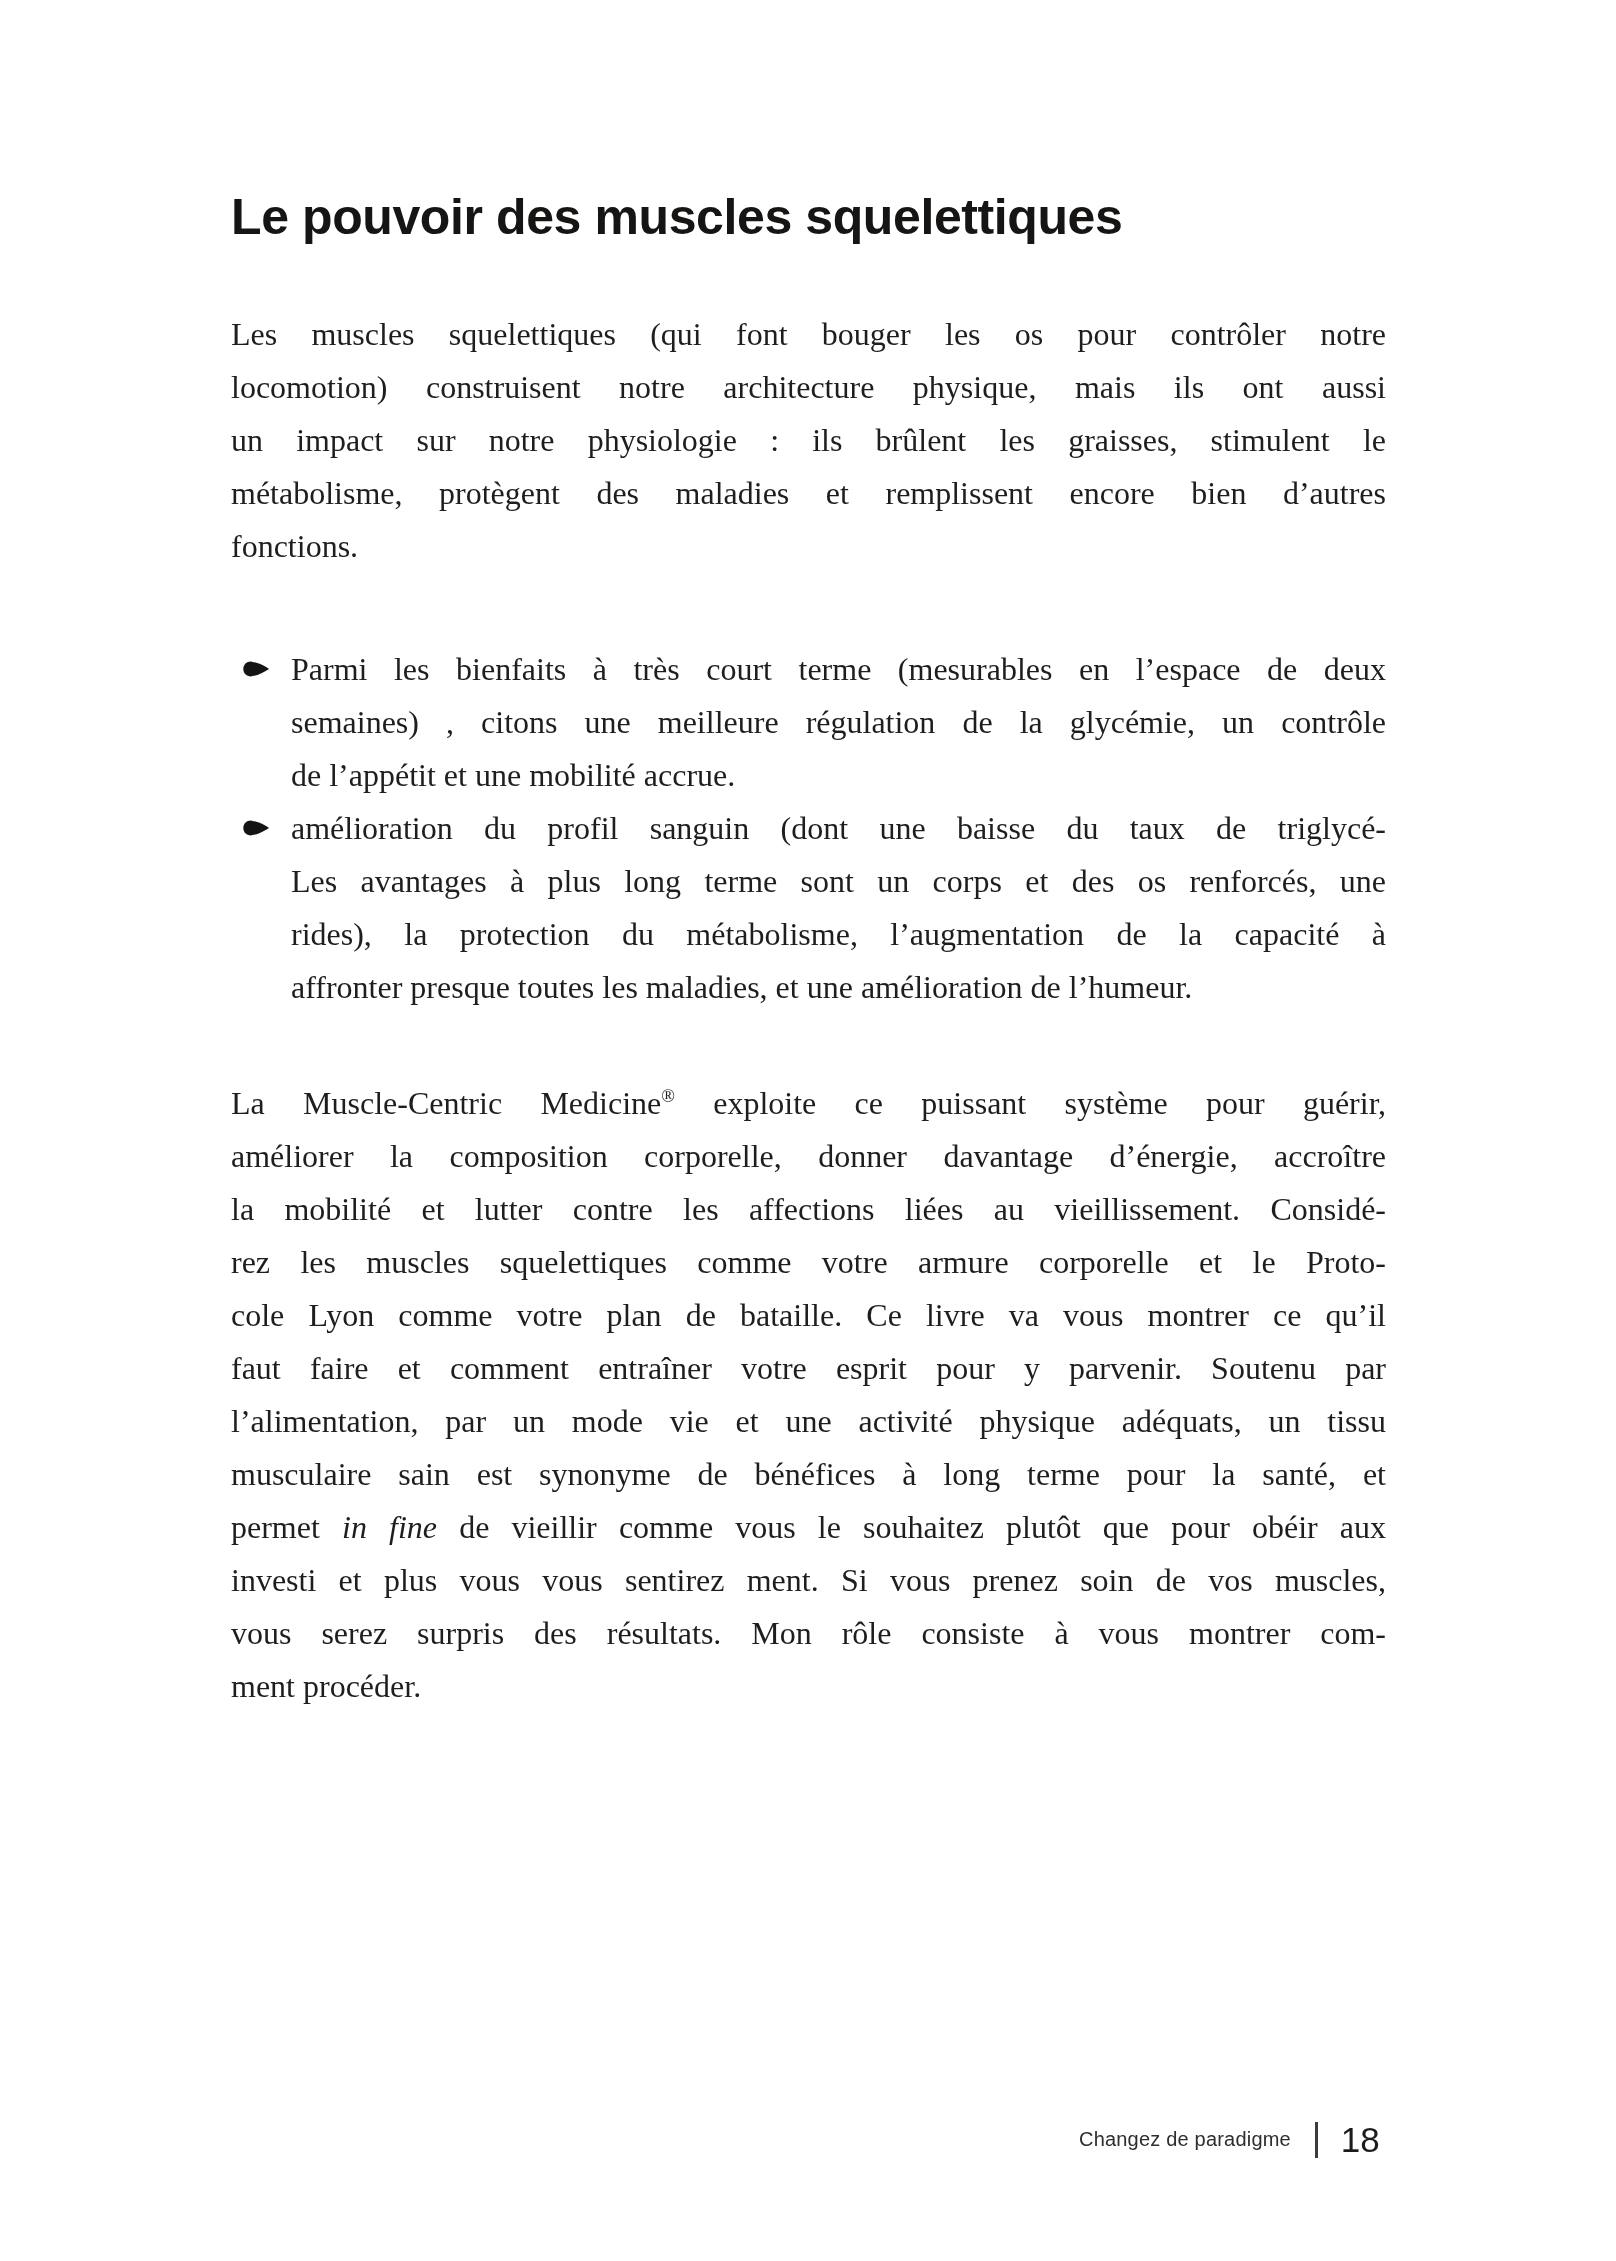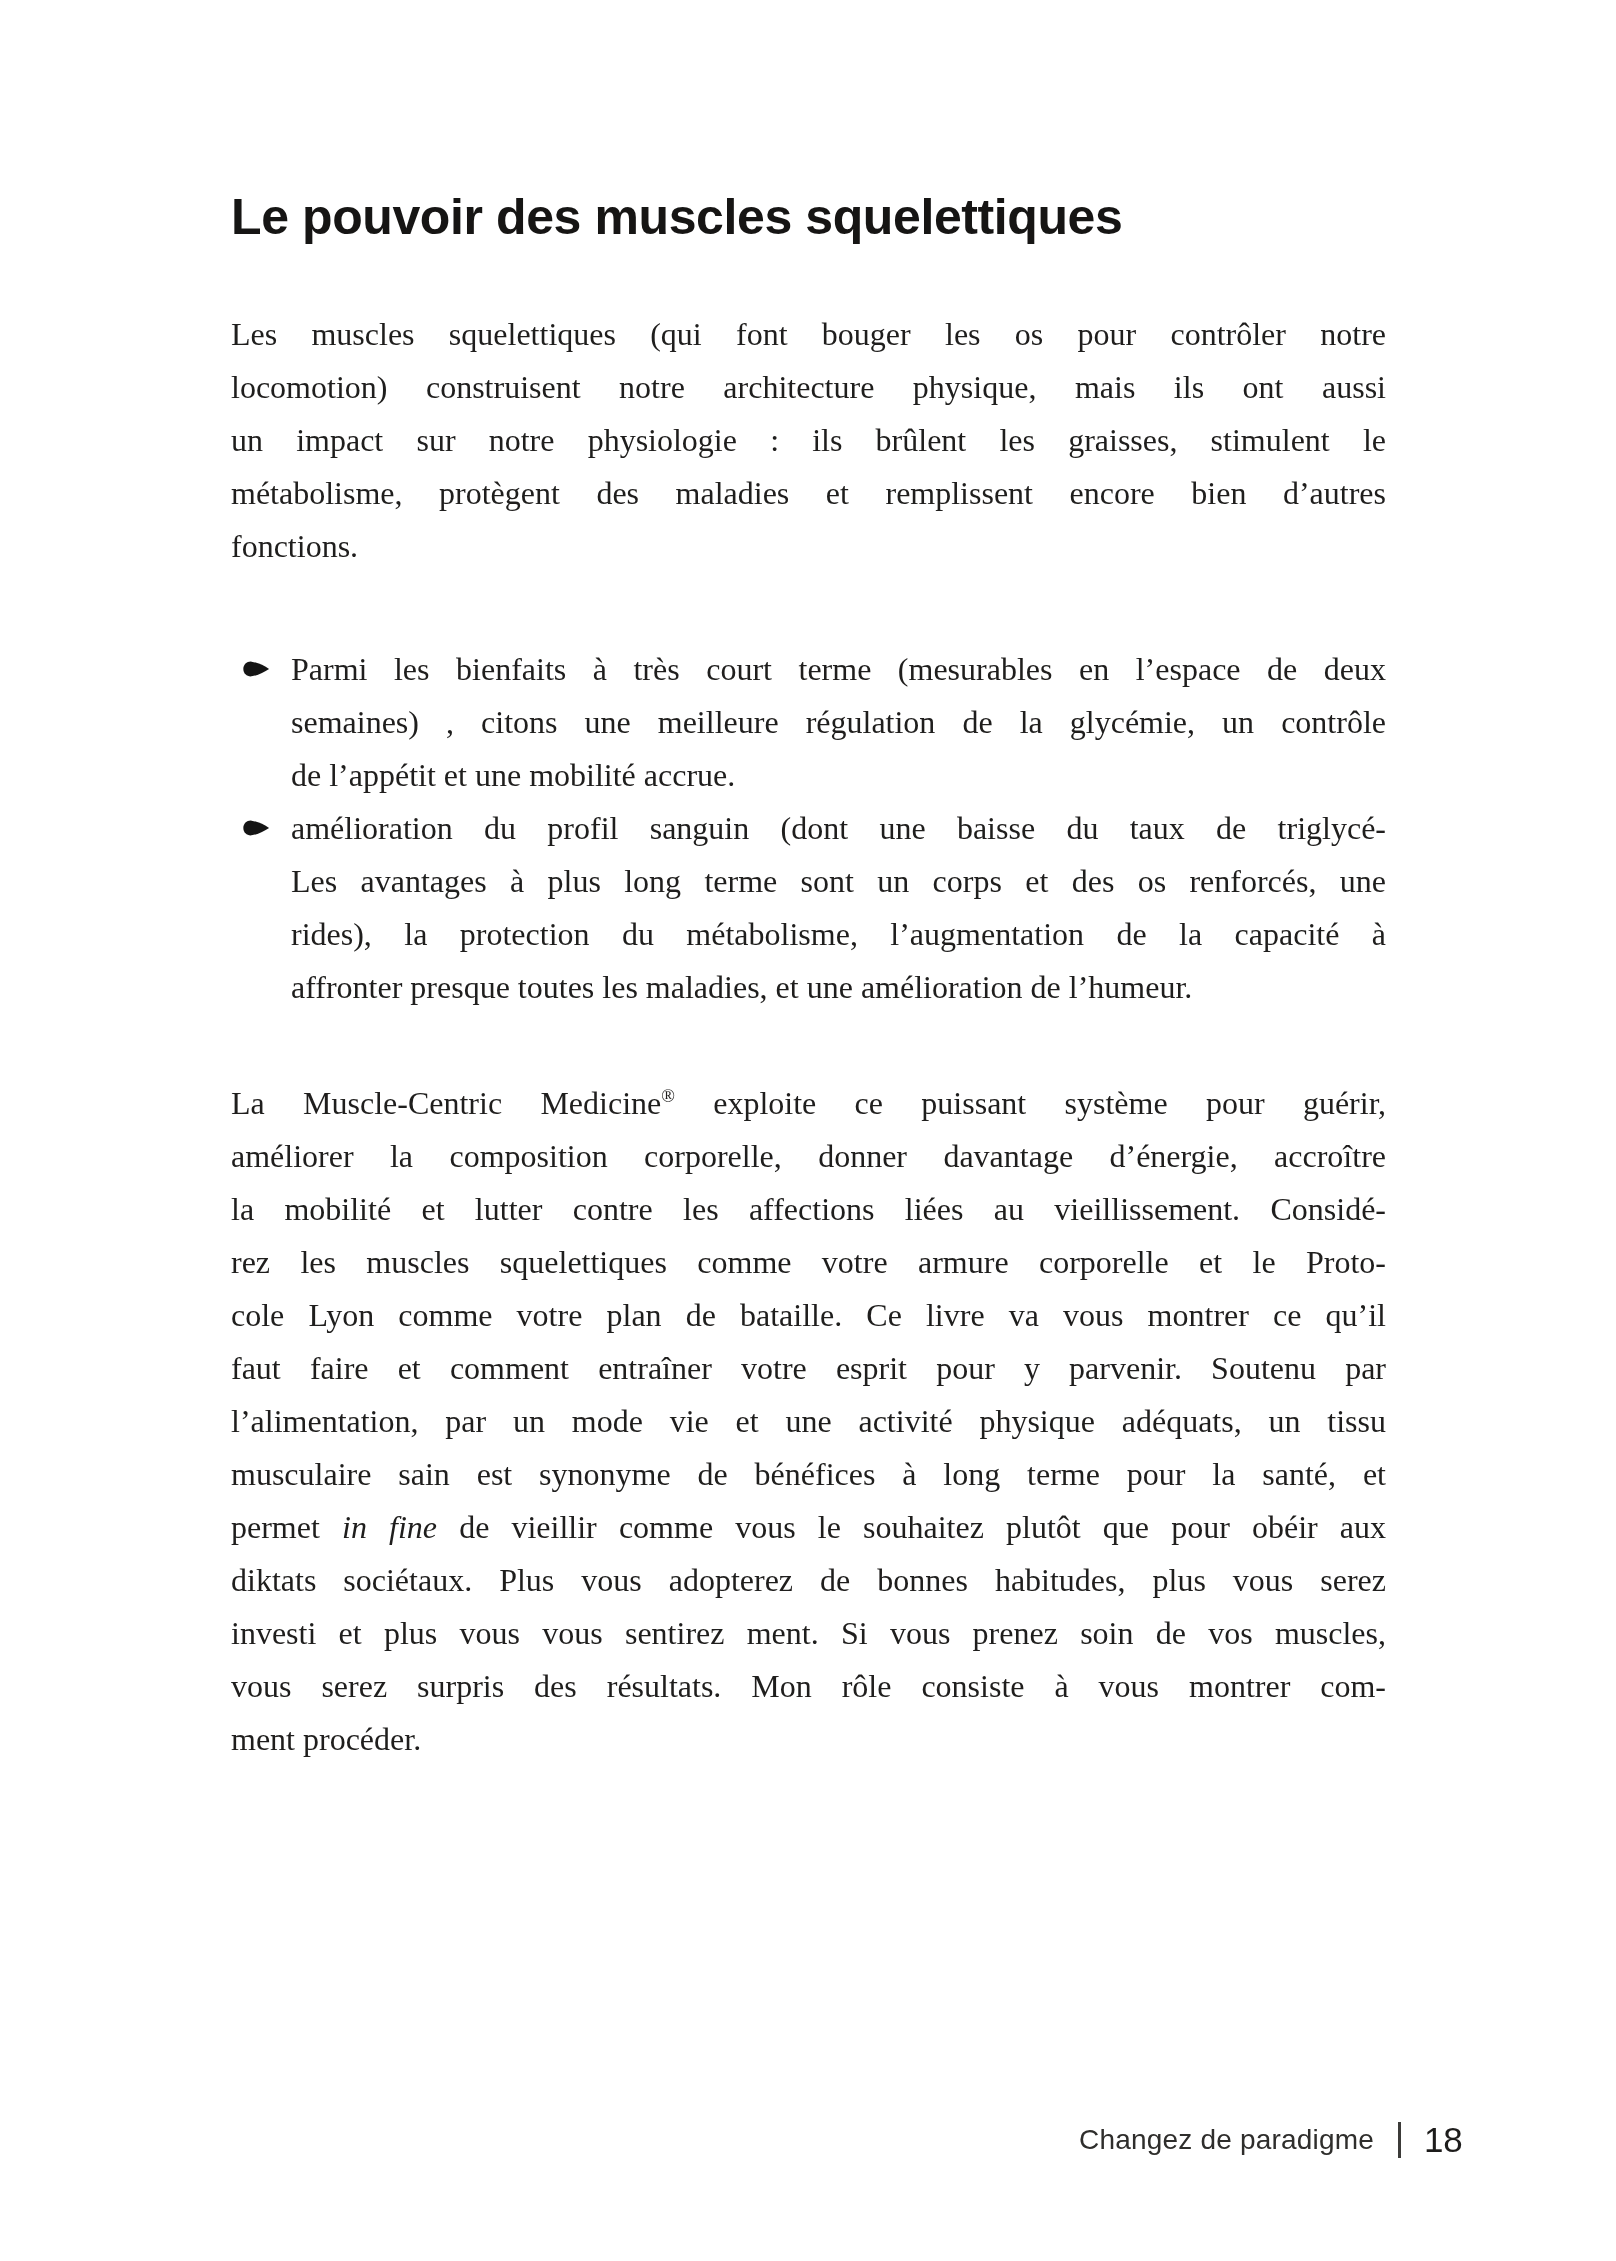--- a/index.html
+++ b/index.html
@@ -57,21 +57,21 @@
   .footer {
     position: absolute;
     left: 1079px;
     top: 2120px;
     height: 39px;
     display: flex;
     align-items: center;
     font-family: "Liberation Sans", sans-serif;
   }
   .running-head {
-    font-size: 28px;
+    font-size: 20px;
     color: #2f2e2c;
     letter-spacing: 0.2px;
     white-space: nowrap;
   }
   .footer-divider {
     width: 2.4px;
     height: 36px;
     background: #3c3b39;
     margin: 0 23px 0 24.4px;
   }
@@ -129,21 +129,20 @@
   <section class="para">
       <div class="line just"><span>La Muscle-Centric Medicine</span><sup>®</sup><span> exploite ce puissant système pour guérir,</span></div>
       <div class="line just"><span>améliorer la composition corporelle, donner davantage d’énergie, accroître</span></div>
       <div class="line just"><span>la mobilité et lutter contre les affections liées au vieillissement. Considé-</span></div>
       <div class="line just"><span>rez les muscles squelettiques comme votre armure corporelle et le Proto-</span></div>
       <div class="line just"><span>cole Lyon comme votre plan de bataille. Ce livre va vous montrer ce qu’il</span></div>
       <div class="line just"><span>faut faire et comment entraîner votre esprit pour y parvenir. Soutenu par</span></div>
       <div class="line just"><span>l’alimentation, par un mode vie et une activité physique adéquats, un tissu</span></div>
       <div class="line just"><span>musculaire sain est synonyme de bénéfices à long terme pour la santé, et</span></div>
       <div class="line just"><span>permet </span><em>in fine</em><span> de vieillir comme vous le souhaitez plutôt que pour obéir aux</span></div>
-      <div class="line just"><span>diktats sociétaux. Plus vous adopterez de bonnes habitudes, plus vous serez</span></div>
       <div class="line just"><span>investi et plus vous vous sentirez ment. Si vous prenez soin de vos muscles,</span></div>
       <div class="line just"><span>vous serez surpris des résultats. Mon rôle consiste à vous montrer com-</span></div>
       <div class="line"><span>ment procéder.</span></div>
     </section>
 
 </main>
 
 <footer class="footer">
   <span class="running-head">Changez de paradigme</span>
   <span class="footer-divider"></span>

